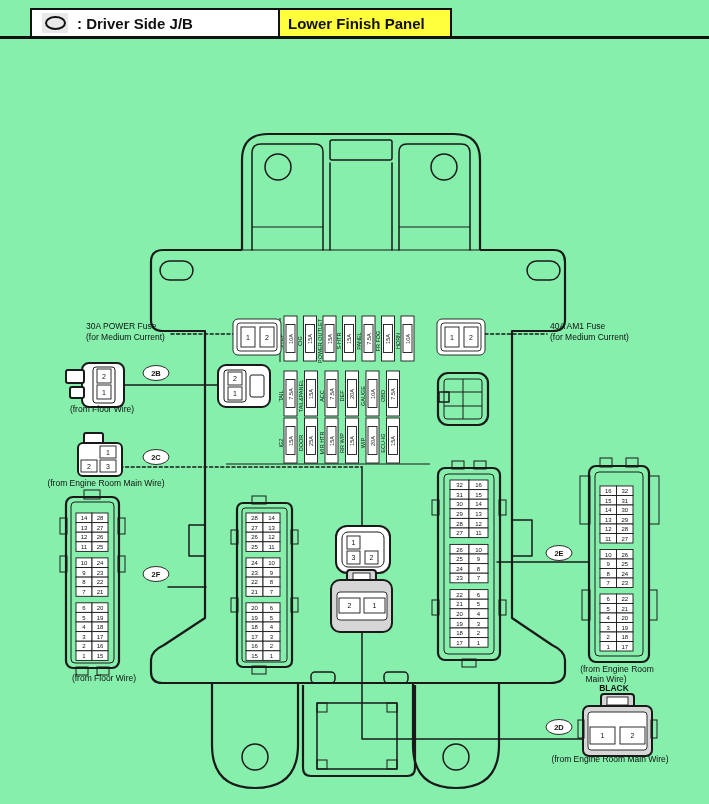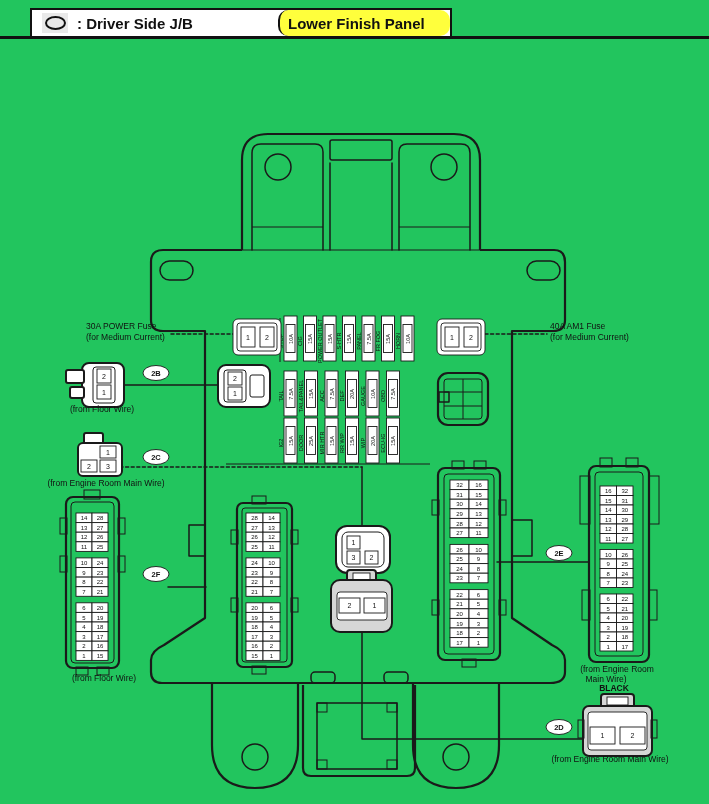--- a/index.html
+++ b/index.html
@@ -1,23 +1,23 @@
 <!DOCTYPE html>
 <html><head>
 <meta charset="utf-8">
 <style>
   html,body{margin:0;padding:0;background:#fff;}
-  .page{position:relative;width:709px;height:804px;background:#22c55e;overflow:hidden;
+  .page{position:relative;width:709px;height:804px;background:#86efac;overflow:hidden;
         font-family:"Liberation Sans",sans-serif;color:#111;}
   .header{position:absolute;left:30px;top:8px;display:flex;border:2px solid #111;
           height:26px;align-items:stretch;background:#fff;}
   .legend-left{display:flex;align-items:center;gap:9px;padding:0 10px;width:226px;}
   .legend-title{font-weight:bold;font-size:15px;white-space:nowrap;}
   .legend-highlight{border-left:2px solid #111;font-weight:bold;font-size:15px;
-          display:flex;align-items:center;padding:0 8px;width:154px;white-space:nowrap;border-radius:10px;}
+          display:flex;align-items:center;padding:0 8px;width:154px;white-space:nowrap;}
   .oval-wrap{display:inline-flex;align-items:center;justify-content:center;
           width:26px;height:20px;background:#e9e9e9;}
   .oval{width:17px;height:10px;border:2.5px solid #111;border-radius:50%;}
   .thick-rule{position:absolute;left:0;top:36px;width:709px;height:3px;background:#111;}
   svg{position:absolute;left:0;top:42px;}
   svg text{stroke:none;fill:#111;}
   .ln{fill:none;stroke:#1a1a1a;stroke-width:1.5;stroke-linejoin:round;stroke-linecap:round;}
   .ln1{fill:none;stroke:#1a1a1a;stroke-width:1;}
   .ln2{fill:none;stroke:#1a1a1a;stroke-width:2.2;stroke-linejoin:round;}
   .lnw{fill:#fff;stroke:#1a1a1a;stroke-width:2;stroke-linejoin:round;}

